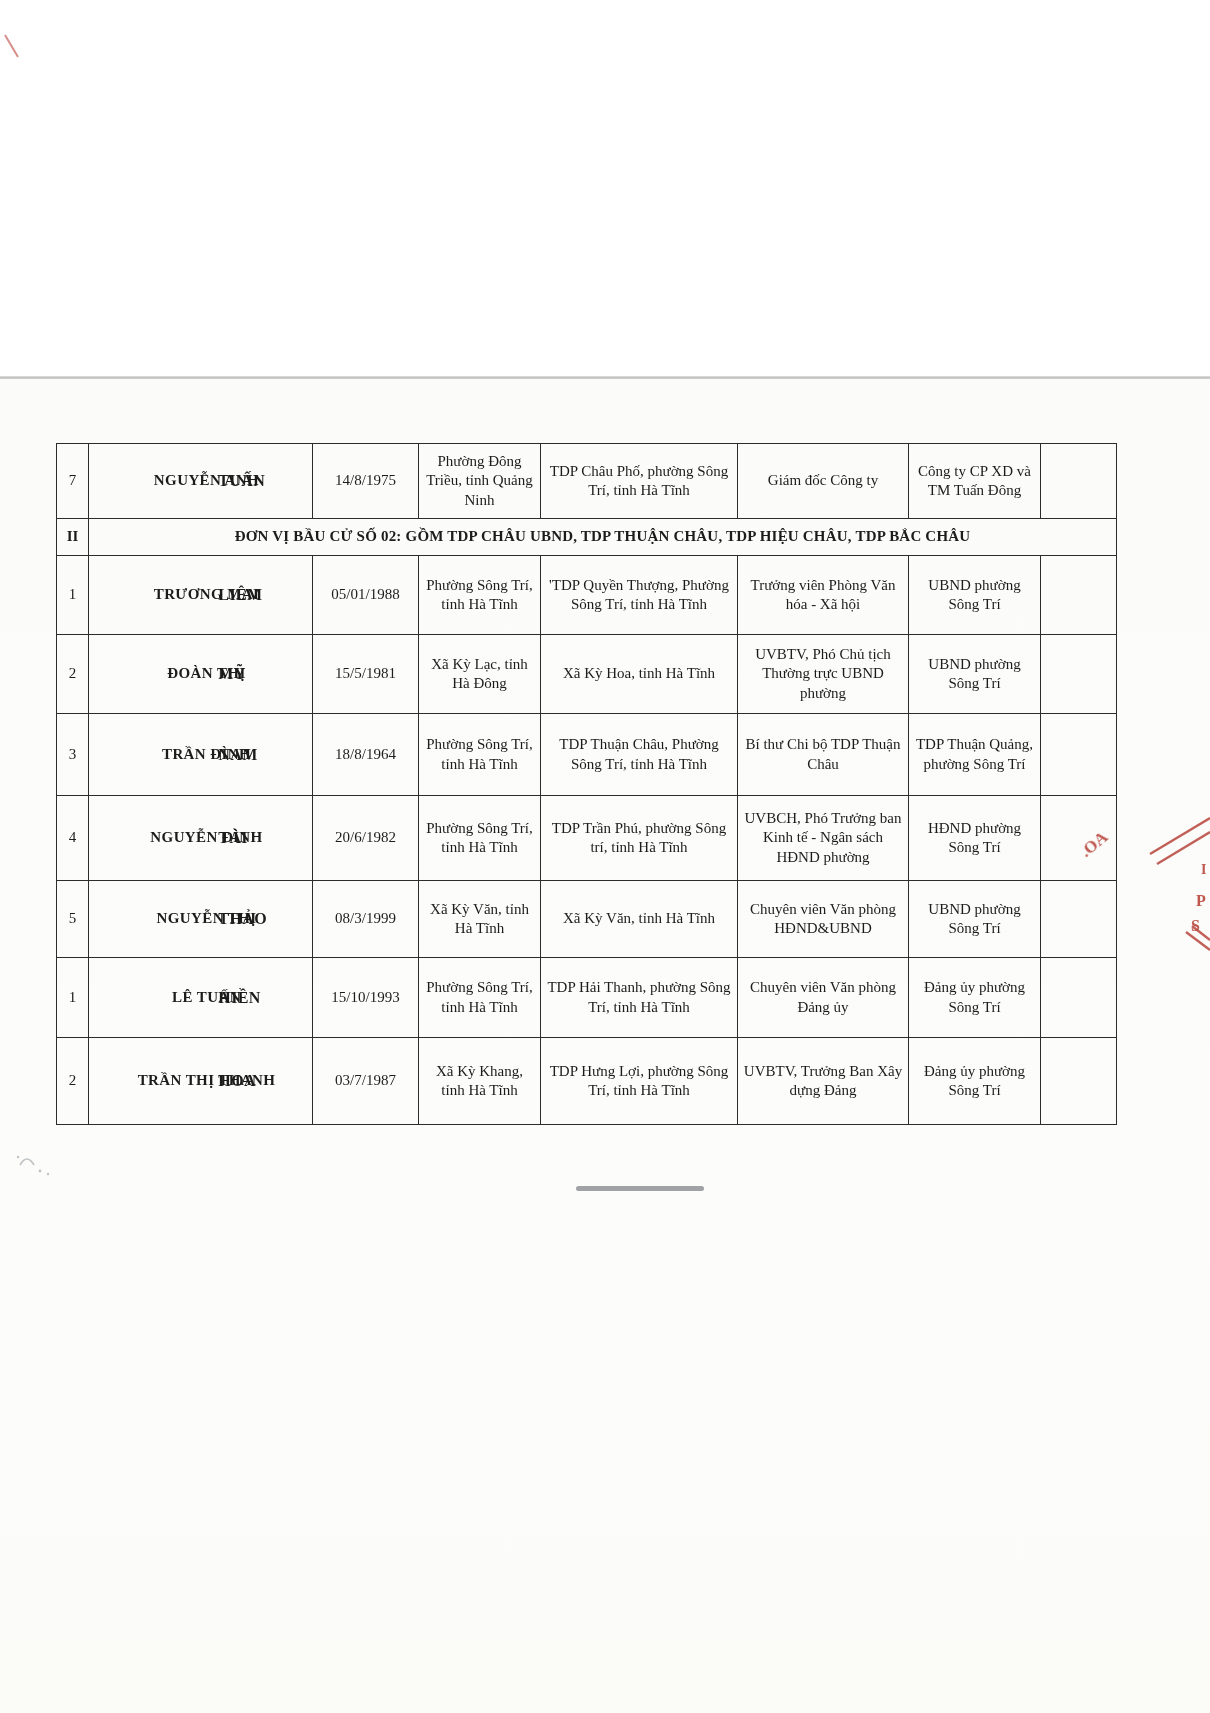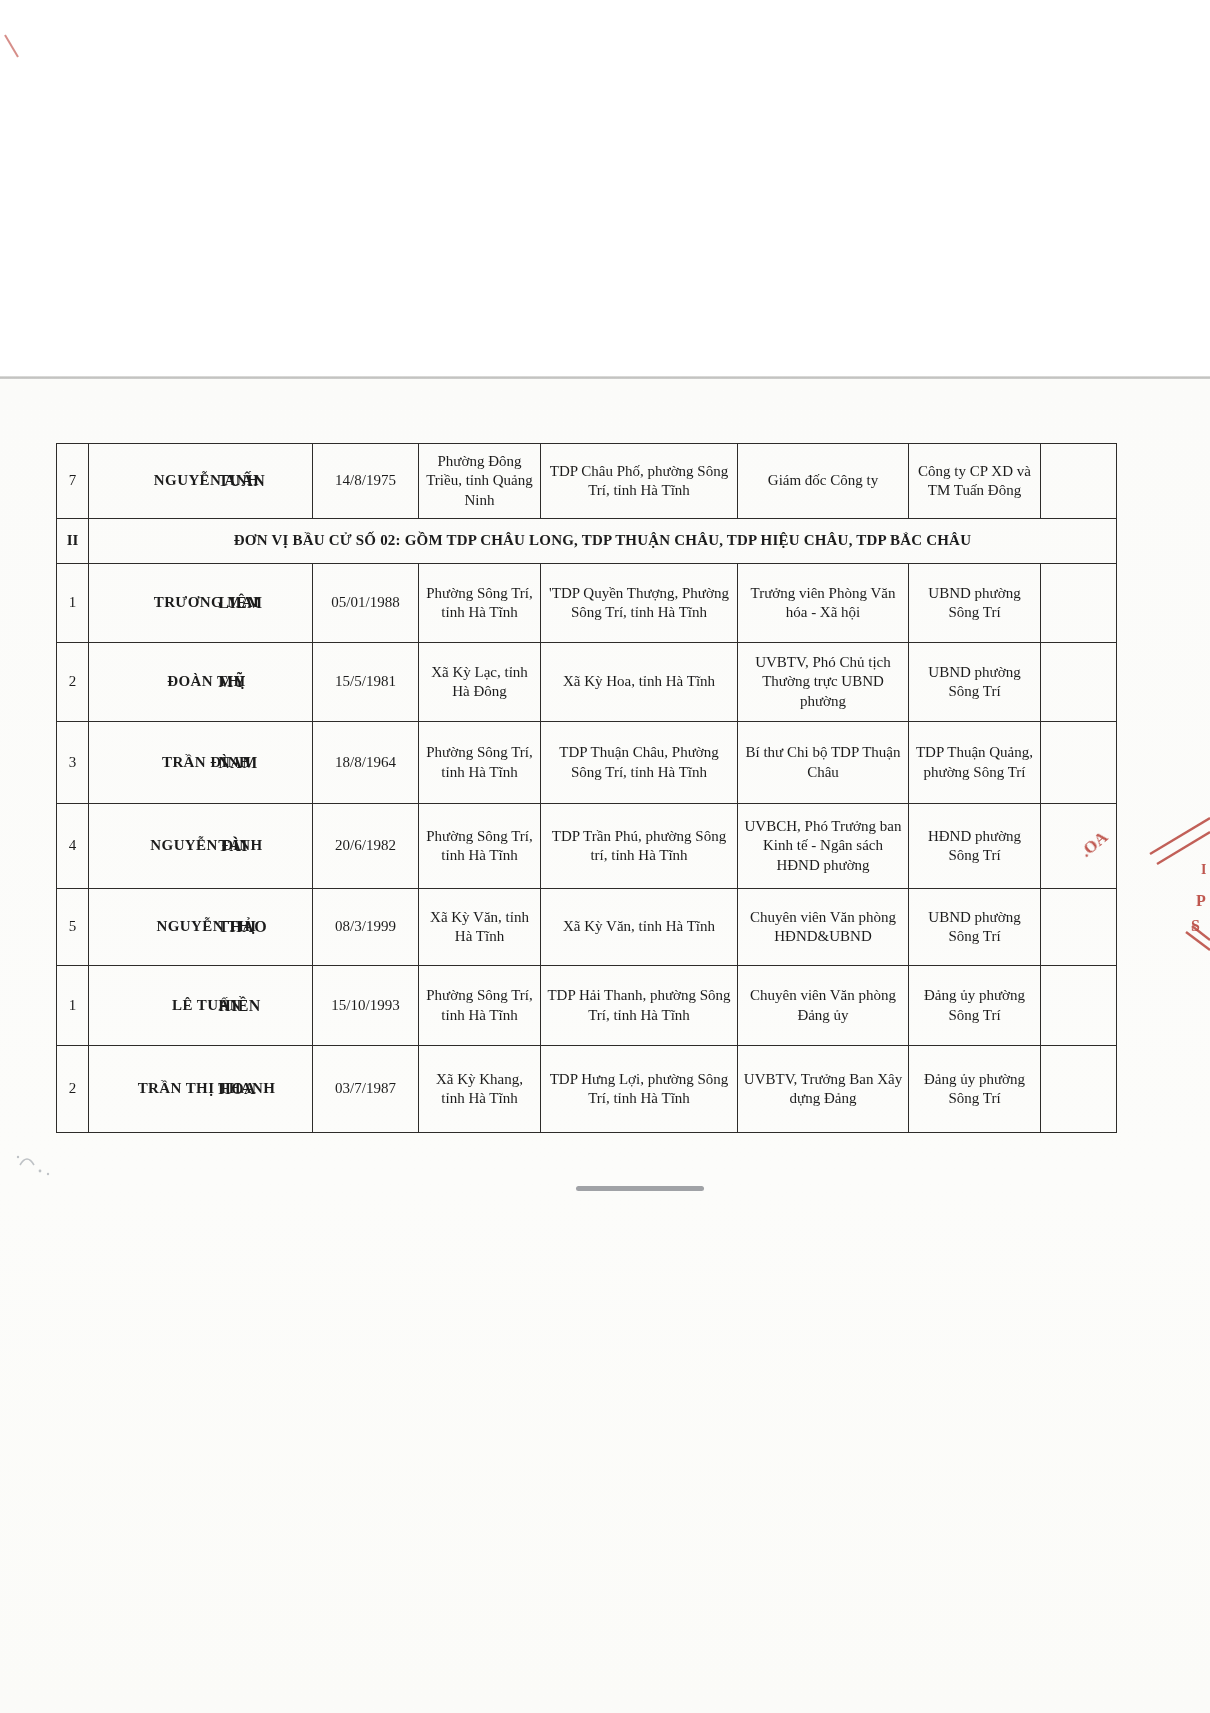--- a/index.html
+++ b/index.html
@@ -26,21 +26,21 @@
     padding:3px 5px;line-height:1.3;font-size:15px;
     overflow:hidden;
   }
   col.c-no{width:32px;}  col.c-name{width:224px;} col.c-dob{width:106px;}
   col.c-bp{width:122px;} col.c-res{width:197px;}  col.c-pos{width:171px;}
   col.c-work{width:132px;} col.c-tail{width:76px;}
 
   tr.person{height:79px;}
   tr.h75{height:75px;} tr.h82{height:82px;} tr.h85{height:85px;}
   tr.h77{height:77px;} tr.h80{height:80px;} tr.h87{height:87px;}
-  tr.section{height:45px;}
+  tr.section{height:37px;}
 
   td.name-cell{text-align:left;position:relative;}
   .nf{font-weight:bold;font-size:15px;letter-spacing:.4px;margin-left:12px;white-space:nowrap;}
   .nl{font-weight:bold;font-size:16px;letter-spacing:.4px;position:absolute;left:58%;top:50%;transform:translateY(-50%);white-space:nowrap;}
   td.sec-no{font-weight:bold;font-size:15px;}
   td.sec-title{font-weight:bold;text-align:left;font-size:15.5px;letter-spacing:.2px;padding-left:13px;}
   td.dob-cell{font-size:15.5px;}
   td.tail-cell{background:transparent;}
 
   
@@ -86,21 +86,21 @@
     <td class="dob-cell">14/8/1975</td>
     <td>Phường Đông Triều, tỉnh Quảng Ninh</td>
     <td>TDP Châu Phố, phường Sông Trí, tỉnh Hà Tĩnh</td>
     <td>Giám đốc Công ty</td>
     <td>Công ty CP XD  và TM Tuấn Đông</td>
     <td class="tail-cell"></td>
   </tr>
 
   <tr class="section">
     <td class="sec-no">II</td>
-    <td class="sec-title" colspan="7">ĐƠN VỊ BẦU CỬ SỐ 02: GỒM TDP CHÂU LONG, TDP THUẬN CHÂU, TDP HIỆU CHÂU, TDP BẮC CHÂU</td>
+    <td class="sec-title" colspan="7">ĐƠN VỊ BẦU CỬ SỐ 02: GỒM TDP CHÂU UBND, TDP THUẬN CHÂU, TDP HIỆU CHÂU, TDP BẮC CHÂU</td>
   </tr>
 
   <tr class="person">
     <td>1</td>
     <td class="name-cell">
       <span class="nf">TRƯƠNG MAI</span>
       <span class="nl">LIÊM</span>
     </td>
     <td class="dob-cell">05/01/1988</td>
     <td>Phường Sông Trí, tỉnh Hà Tĩnh</td>

